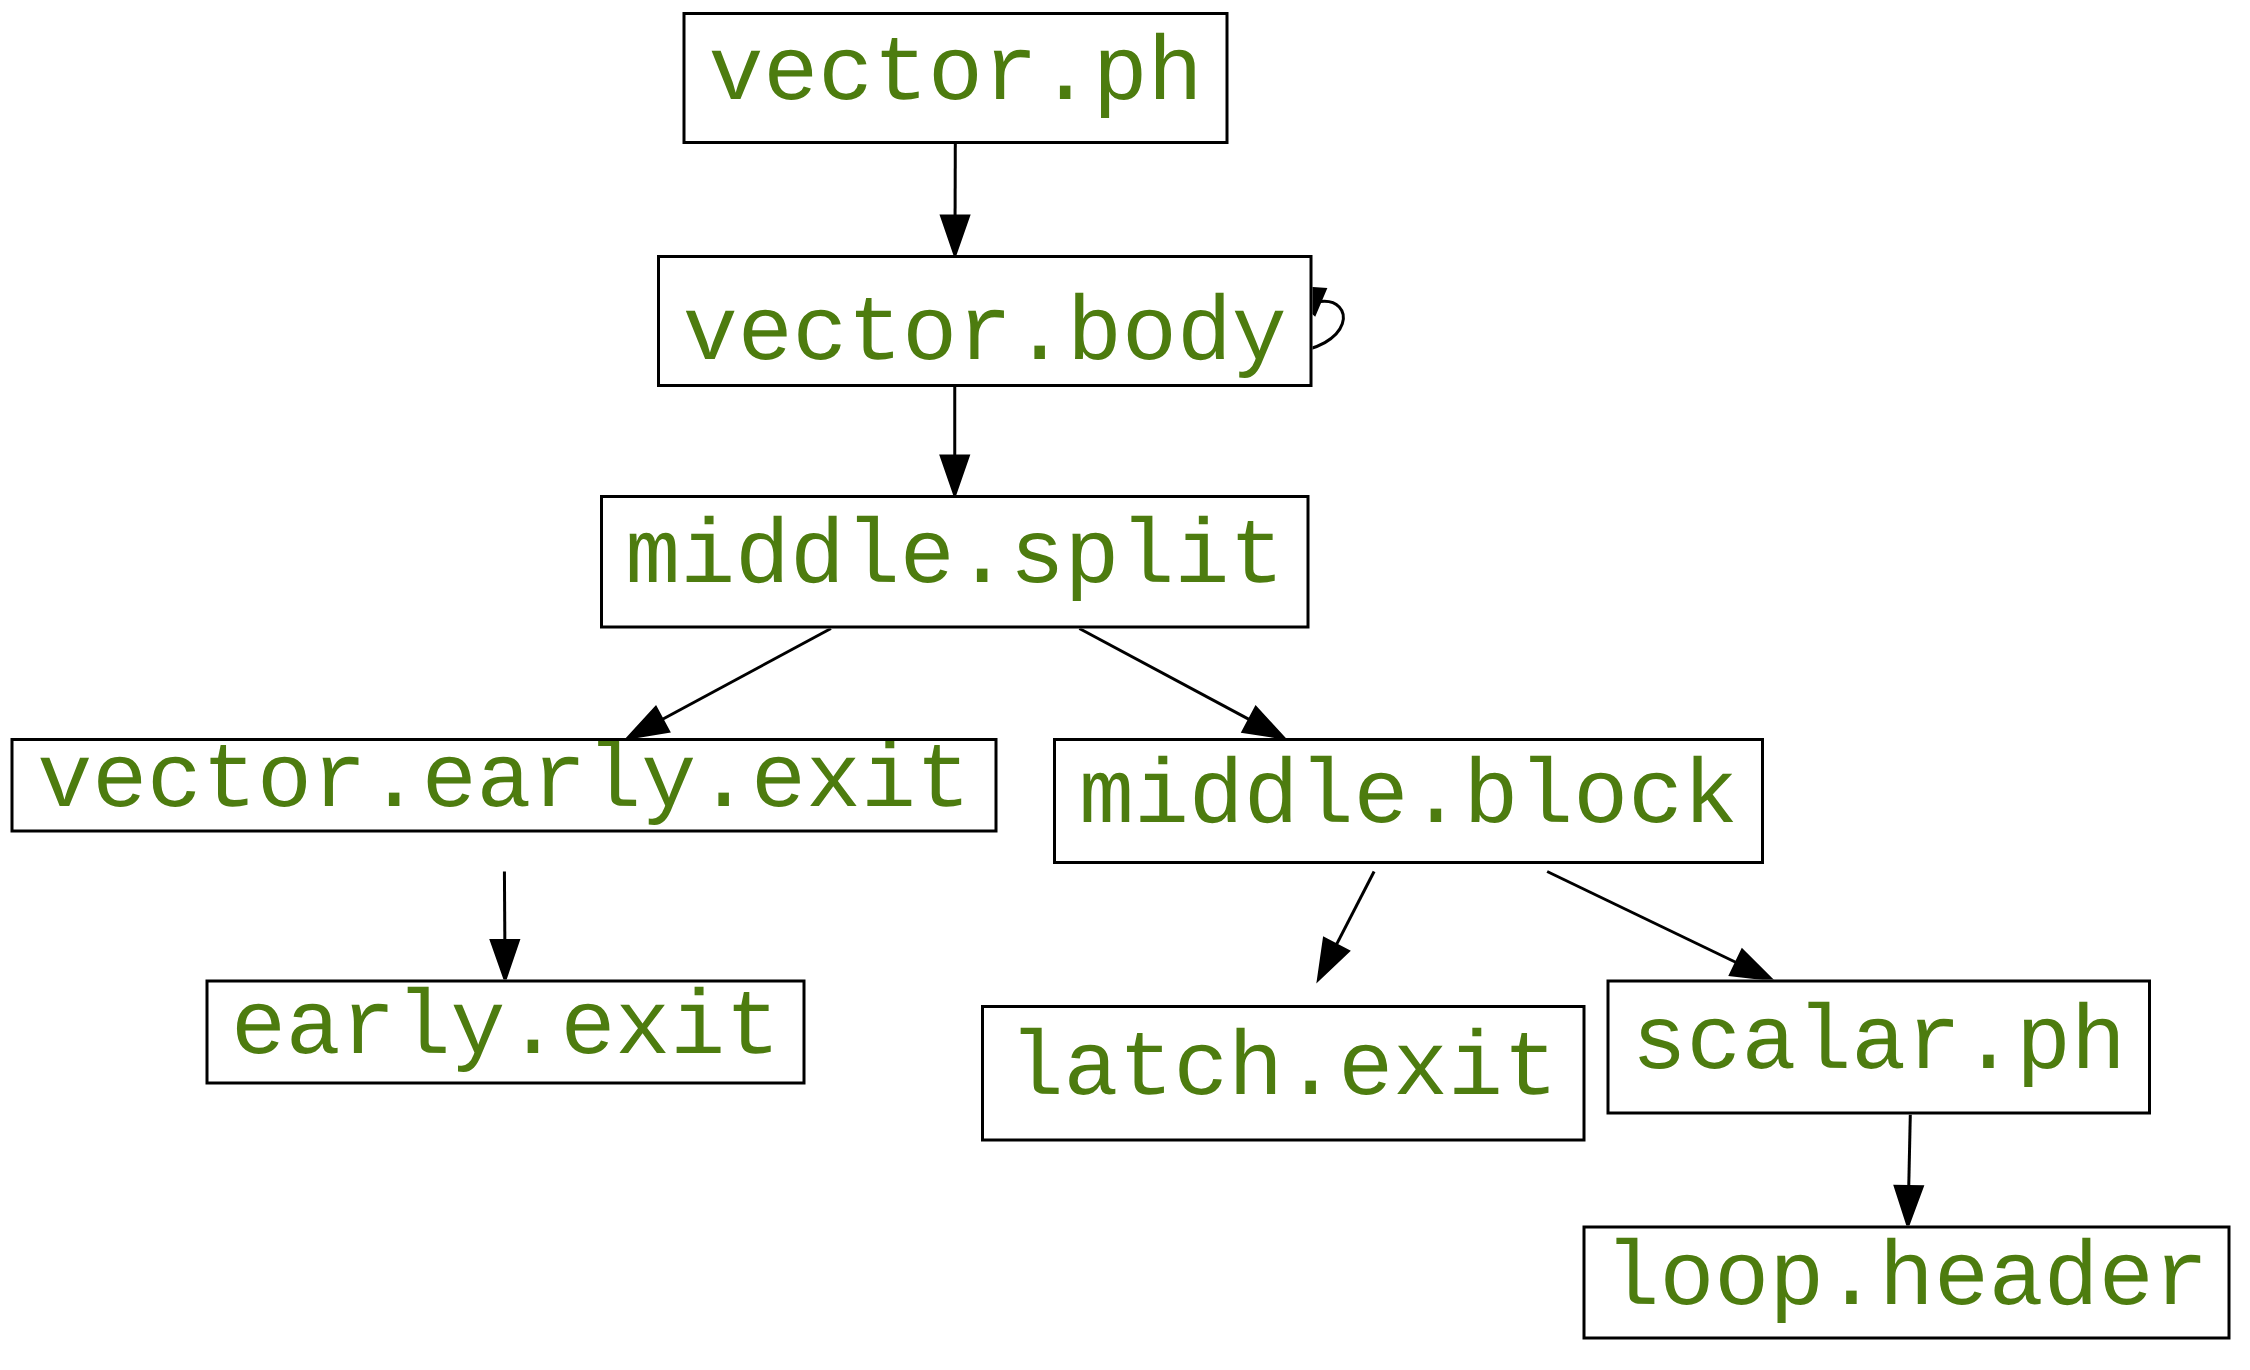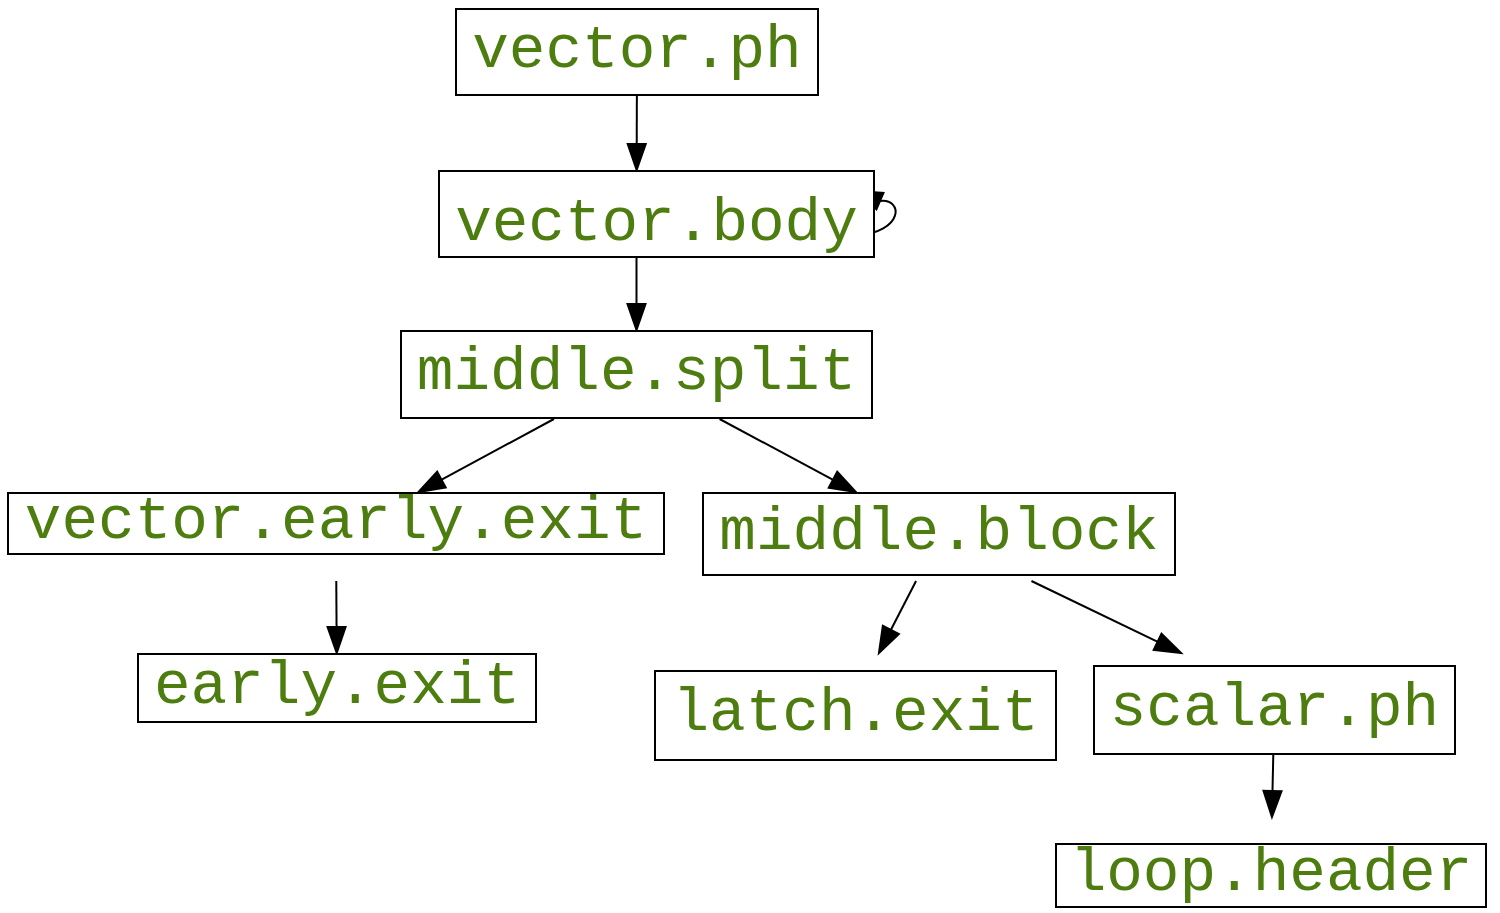--- a/index.html
+++ b/index.html
@@ -88,21 +88,21 @@
   </div>
 
   <div class="node" style="left:137px; top:653px; width:400px; height:70px;">
     <span class="node-label">early.exit</span>
   </div>
 
   <div class="node" style="left:654px; top:653px; width:403px; height:91px;margin-top:17px;">
     <span class="node-label">latch.exit</span>
   </div>
 
-  <div class="node" style="left:1093px; top:653px; width:363px; height:90px;margin-top:12px;">
+  <div class="node" style="left:1071px; top:653px; width:363px; height:90px;">
     <span class="node-label">scalar.ph</span>
   </div>
 
-  <div class="node" style="left:1055px; top:843px; width:432px; height:65px;text-align:right;">
+  <div class="node" style="left:1055px; top:817px; width:432px; height:76px;text-align:right;">
     <span class="node-label">loop.header</span>
   </div>
 
 </div>
 
 </body></html>

